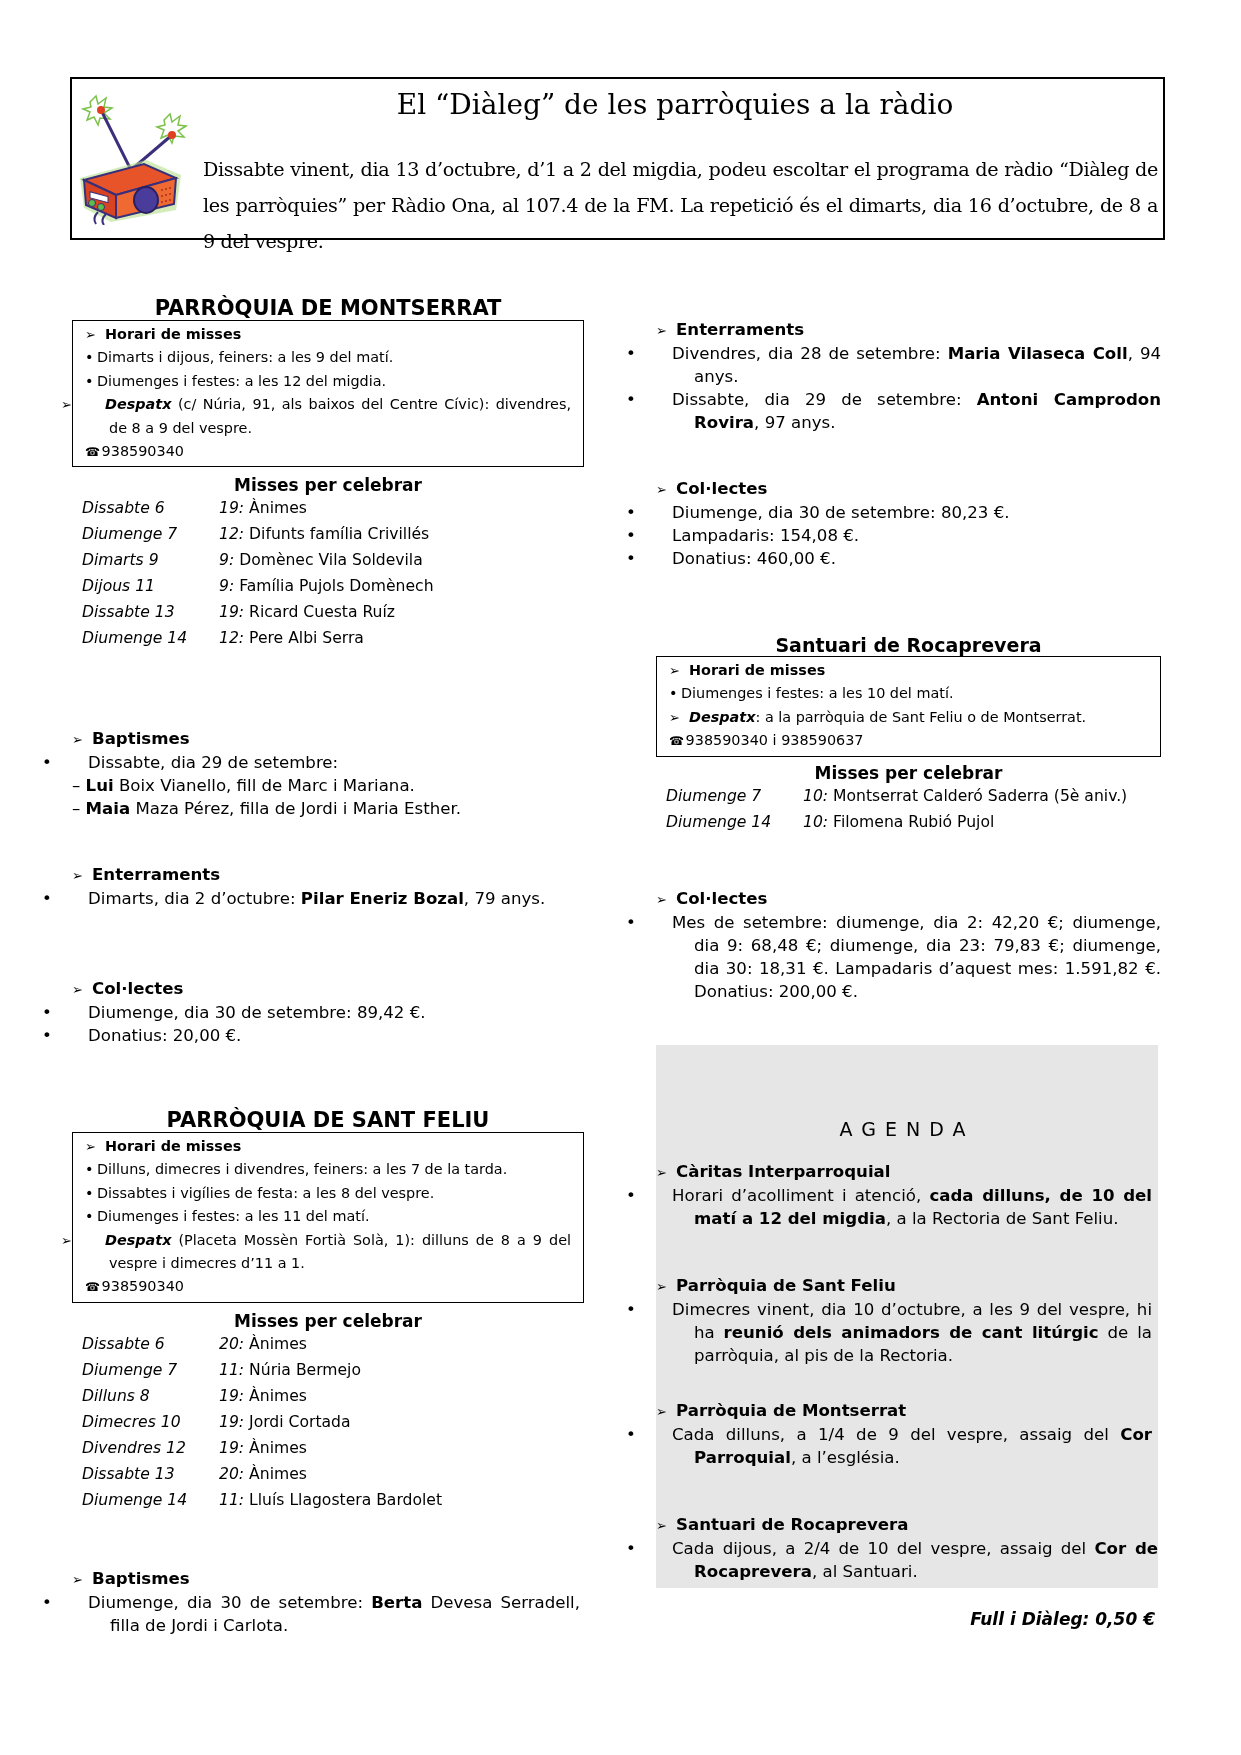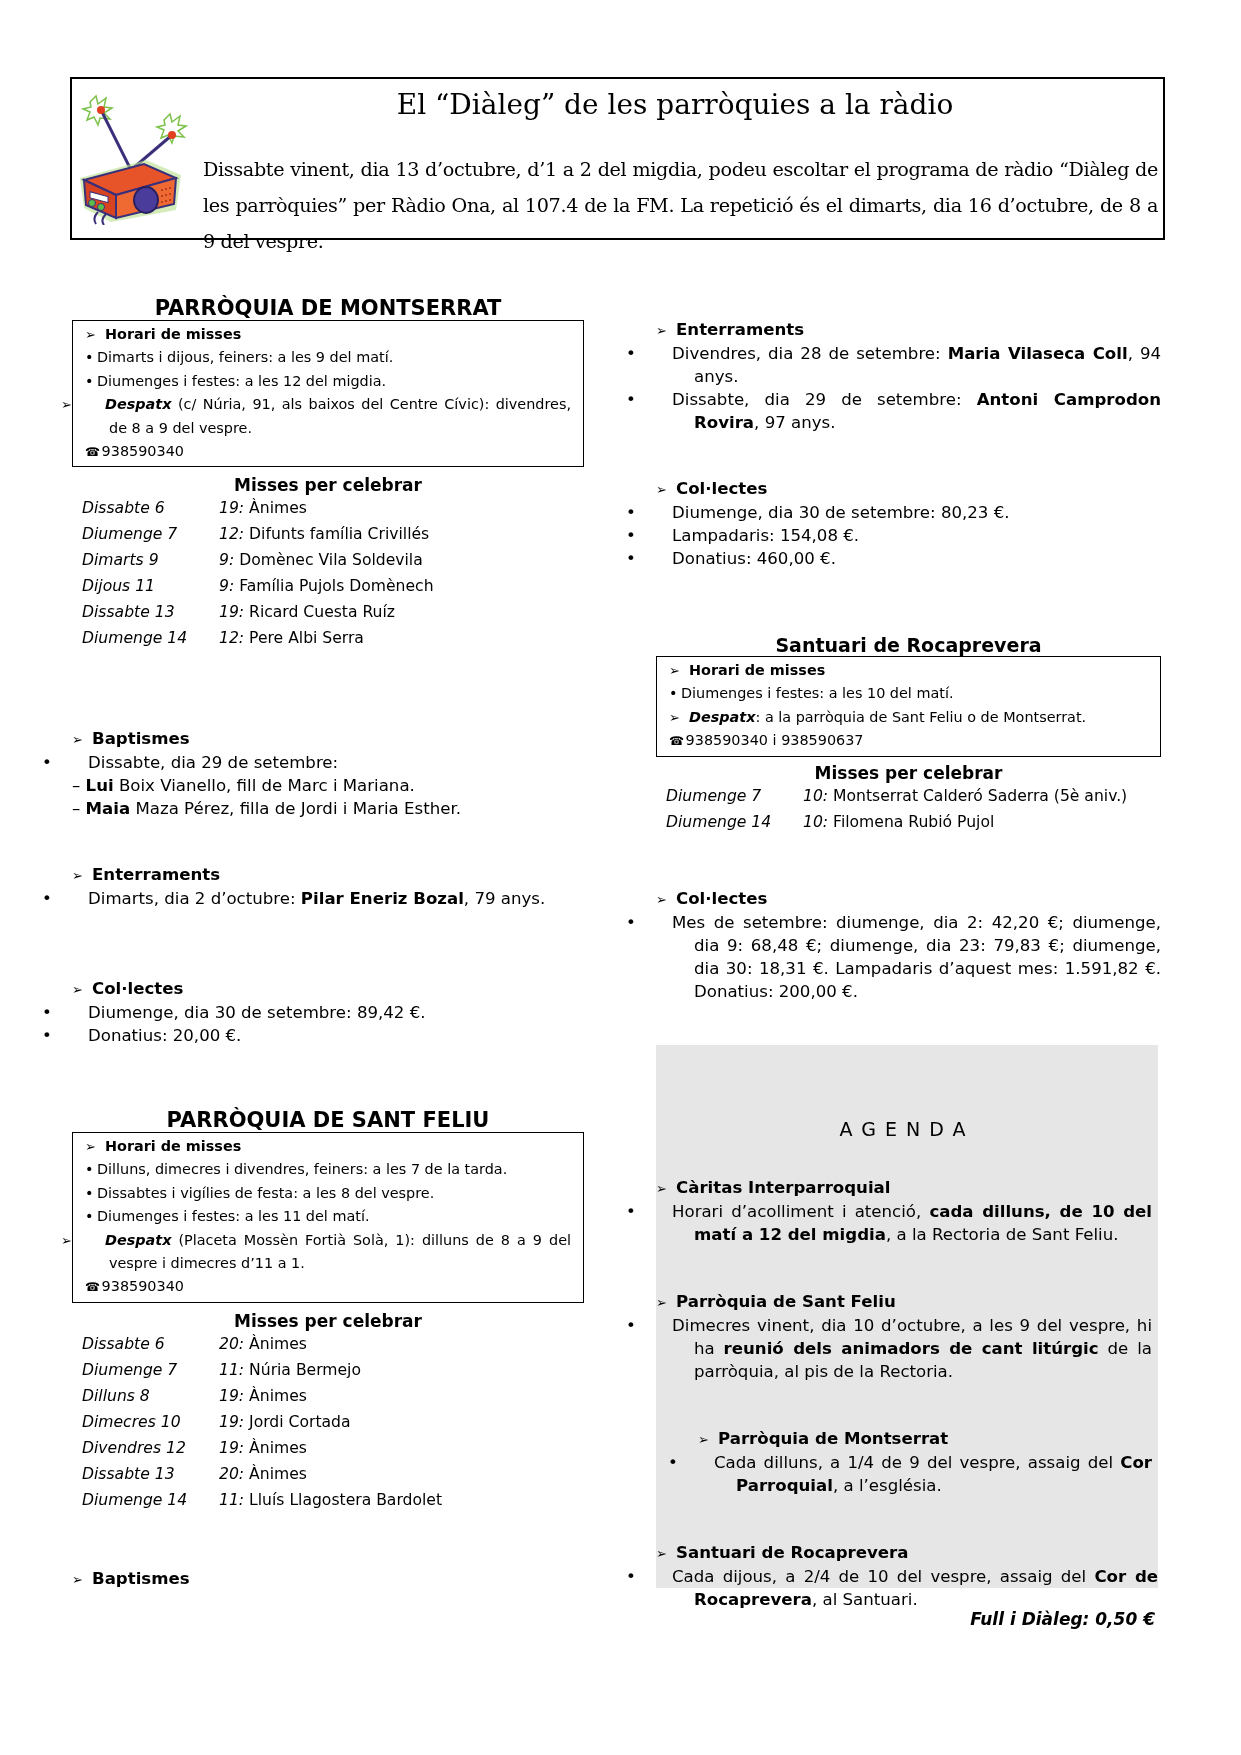--- a/index.html
+++ b/index.html
@@ -172,20 +172,21 @@
     <tr>
           <td class="day">Diumenge 14</td>
           <td><span class="it">11:</span> <span>Lluís Llagostera Bardolet</span></td>
         </tr>
   </tbody>
     </table>
 </div>
 
 <div class="abs col-left sect" style="top:1567px; width:508px;">
   <div class="sh"><span class="arrow">➢</span><span>Baptismes</span></div>
+  <div class="line"><span class="bul">•</span><span>Diumenge, dia 30 de setembre: </span><b>Berta</b><span> Devesa Serradell, filla de Jordi i Carlota.</span></div>
 </div>
 
 <div class="abs col-right sect" style="top:318px;">
   <div class="sh"><span class="arrow">➢</span><span>Enterraments</span></div>
   <div class="line"><span class="bul">•</span><span>Divendres, dia 28 de setembre: </span><b>Maria Vilaseca Coll</b><span>, 94 anys.</span></div>
   <div class="line"><span class="bul">•</span><span>Dissabte, dia 29 de setembre: </span><b>Antoni Camprodon Rovira</b><span>, 97 anys.</span></div>
 </div>
 
 <div class="abs col-right sect" style="top:477px;">
   <div class="sh"><span class="arrow">➢</span><span>Col·lectes</span></div>
@@ -217,29 +218,29 @@
     </table>
 </div>
 
 <div class="abs col-right sect" style="top:887px;">
   <div class="sh"><span class="arrow">➢</span><span>Col·lectes</span></div>
   <div class="line"><span class="bul">•</span><span>Mes de setembre: diumenge, dia 2: 42,20 €; diumenge, dia 9: 68,48 €; diumenge, dia 23: 79,83 €; diumenge, dia 30: 18,31 €. Lampadaris d’aquest mes: 1.591,82 €. Donatius: 200,00 €.</span></div>
 </div>
 
 <div id="agenda" class="abs">
   <div id="agenda-title">AGENDA</div>
-  <div class="sect" style="margin-top:36px; padding-right:6px;">
+  <div class="sect" style="margin-top:20px; padding-right:6px;">
     <div class="sh"><span class="arrow">➢</span><span>Càritas Interparroquial</span></div>
     <div class="line"><span class="bul">•</span><span>Horari d’acolliment i atenció, </span><b>cada dilluns, de 10 del matí a 12 del migdia</b><span>, a la Rectoria de Sant Feliu.</span></div>
   </div>
   <div class="sect" style="margin-top:44px; padding-right:6px;">
     <div class="sh"><span class="arrow">➢</span><span>Parròquia de Sant Feliu</span></div>
     <div class="line"><span class="bul">•</span><span>Dimecres vinent, dia 10 d’octubre, a les 9 del vespre, hi ha </span><b>reunió dels animadors de cant litúrgic</b><span> de la parròquia, al pis de la Rectoria.</span></div>
   </div>
-  <div class="sect" style="margin-top:44px; padding-right:6px;padding-left:42px;">
+  <div class="sect" style="margin-top:32px; padding-right:6px;">
     <div class="sh"><span class="arrow">➢</span><span>Parròquia de Montserrat</span></div>
     <div class="line"><span class="bul">•</span><span>Cada dilluns, a 1/4 de 9 del vespre, assaig del </span><b>Cor Parroquial</b><span>, a l’església.</span></div>
   </div>
   <div class="sect" style="margin-top:44px; padding-right:0;">
     <div class="sh"><span class="arrow">➢</span><span>Santuari de Rocaprevera</span></div>
     <div class="line"><span class="bul">•</span><span>Cada dijous, a 2/4 de 10 del vespre, assaig del </span><b>Cor de Rocaprevera</b><span>, al Santuari.</span></div>
   </div>
 </div>
 
 <div id="price" class="abs">Full i Diàleg: 0,50 €</div>

